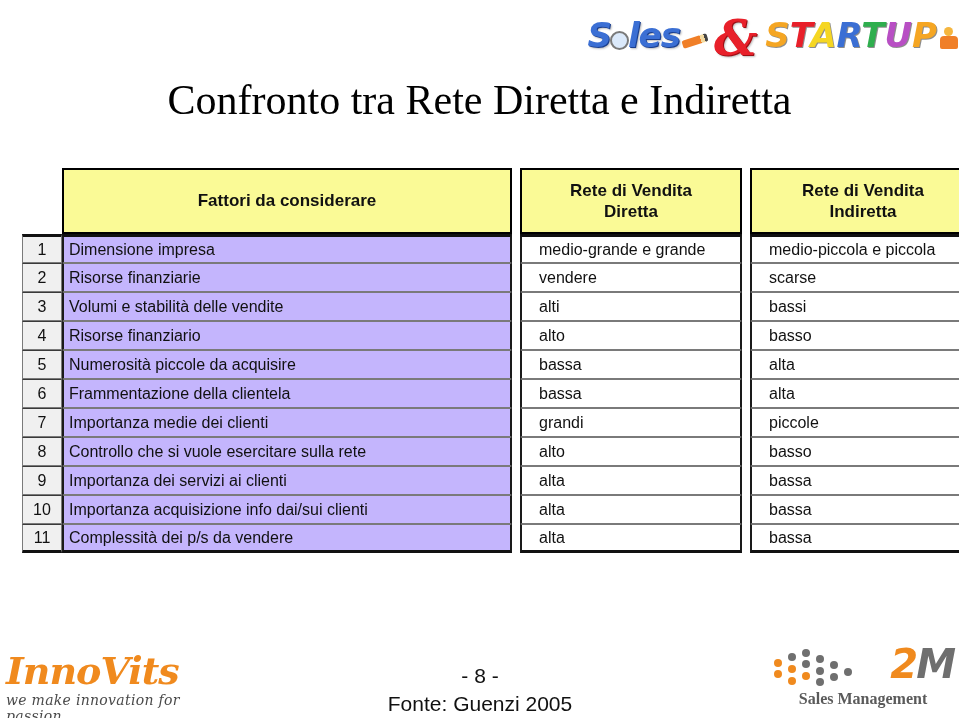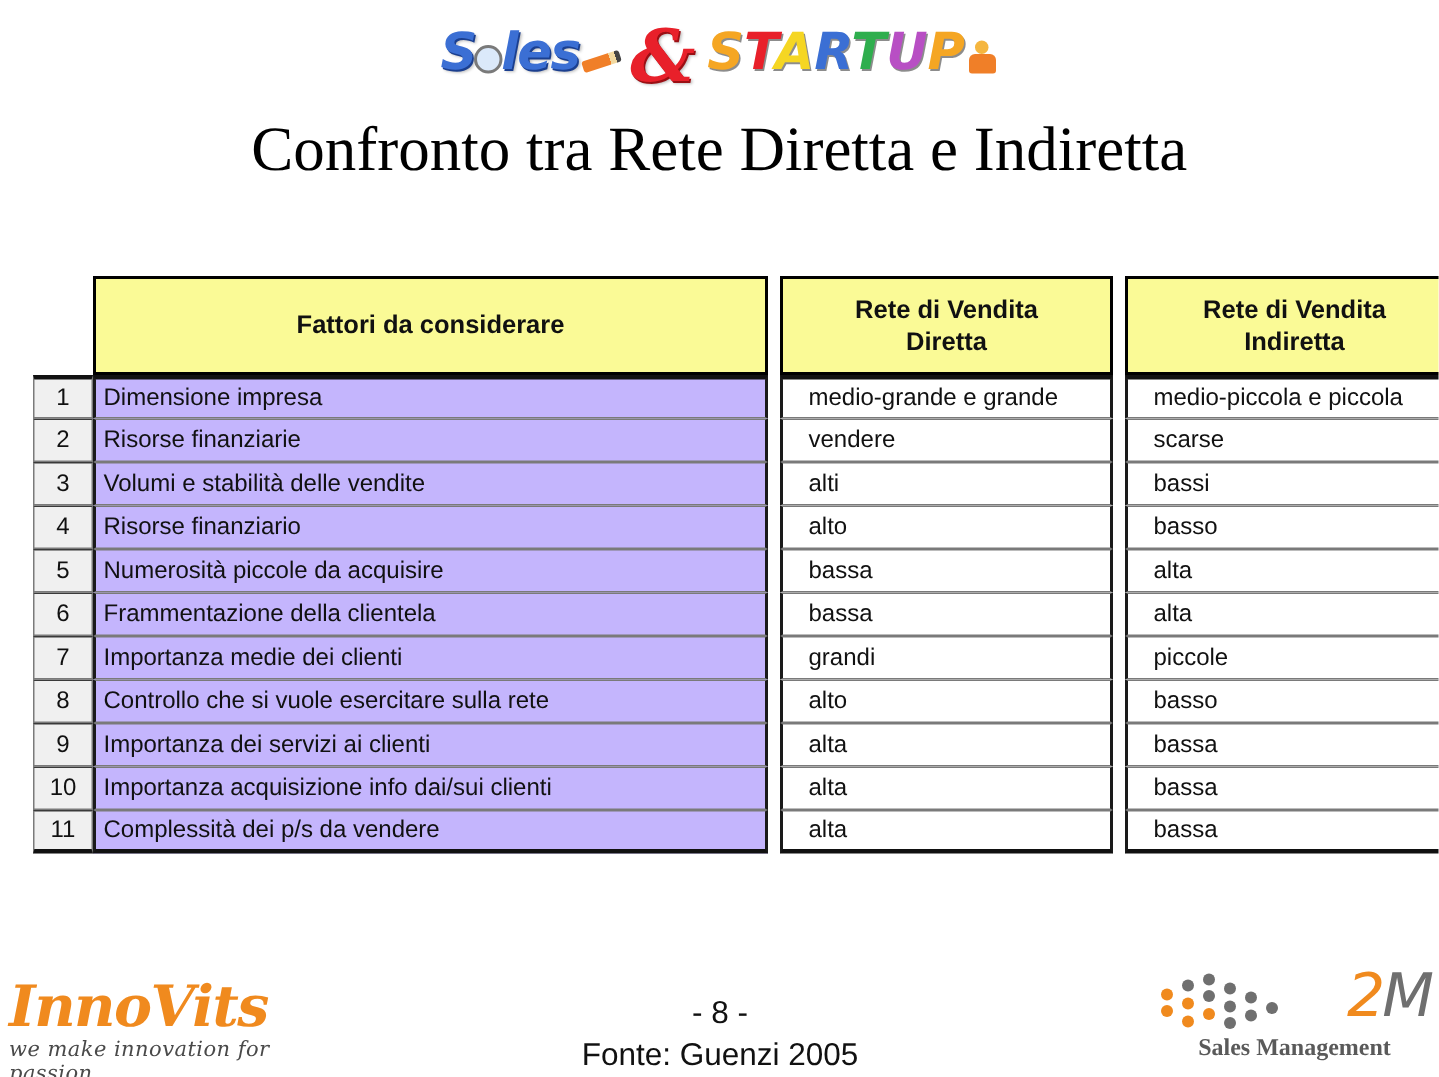--- a/index.html
+++ b/index.html
@@ -18,21 +18,21 @@
 
   
   .banner {
     position: absolute;
     left: 0;
     top: 8px;
     width: 959px;
     height: 54px;
     display: flex;
     align-items: center;
-    justify-content: center;
+    justify-content: flex-end;
   }
   .banner-word {
     font-family: "DejaVu Sans", sans-serif;
     font-weight: bold;
     font-style: italic;
     font-size: 34px;
     letter-spacing: -1px;
     line-height: 1;
   }
   .banner-sales {
@@ -124,21 +124,20 @@
     position: absolute;
     left: 22px;
     top: 168px;
     width: 930px;
     height: 392px;
   }
   .grid {
     display: grid;
     grid-template-columns: 40px 450px 8px 222px 8px 226px;
     grid-auto-rows: auto;
-    margin-top: 16px;
   }
 
   
   .hdr-spacer { background: #ffffff; }
   .hdr-gap    { background: #ffffff; }
   .hdr-cell {
     background: #fafa96;
     border: 2px solid #000000;
     height: 66px;
     box-sizing: border-box;
@@ -247,21 +246,21 @@
   .twom-top {
     position: relative;
     height: 42px;
   }
   .twom-dots { position: absolute; left: 0; top: 0; width: 110px; height: 42px; }
   .twom-mark {
     position: absolute;
     right: 2px;
     top: -4px;
     font-family: "DejaVu Sans", sans-serif;
-    font-weight: normal;
+    font-weight: bold;
     font-style: italic;
     font-size: 40px;
     line-height: 1;
     letter-spacing: -2px;
   }
   .twom-2 { color: #f08a1e; }
   .twom-m { color: #6f6f6f; }
   .twom-label {
     font-family: "Liberation Serif", serif;
     font-weight: bold;

